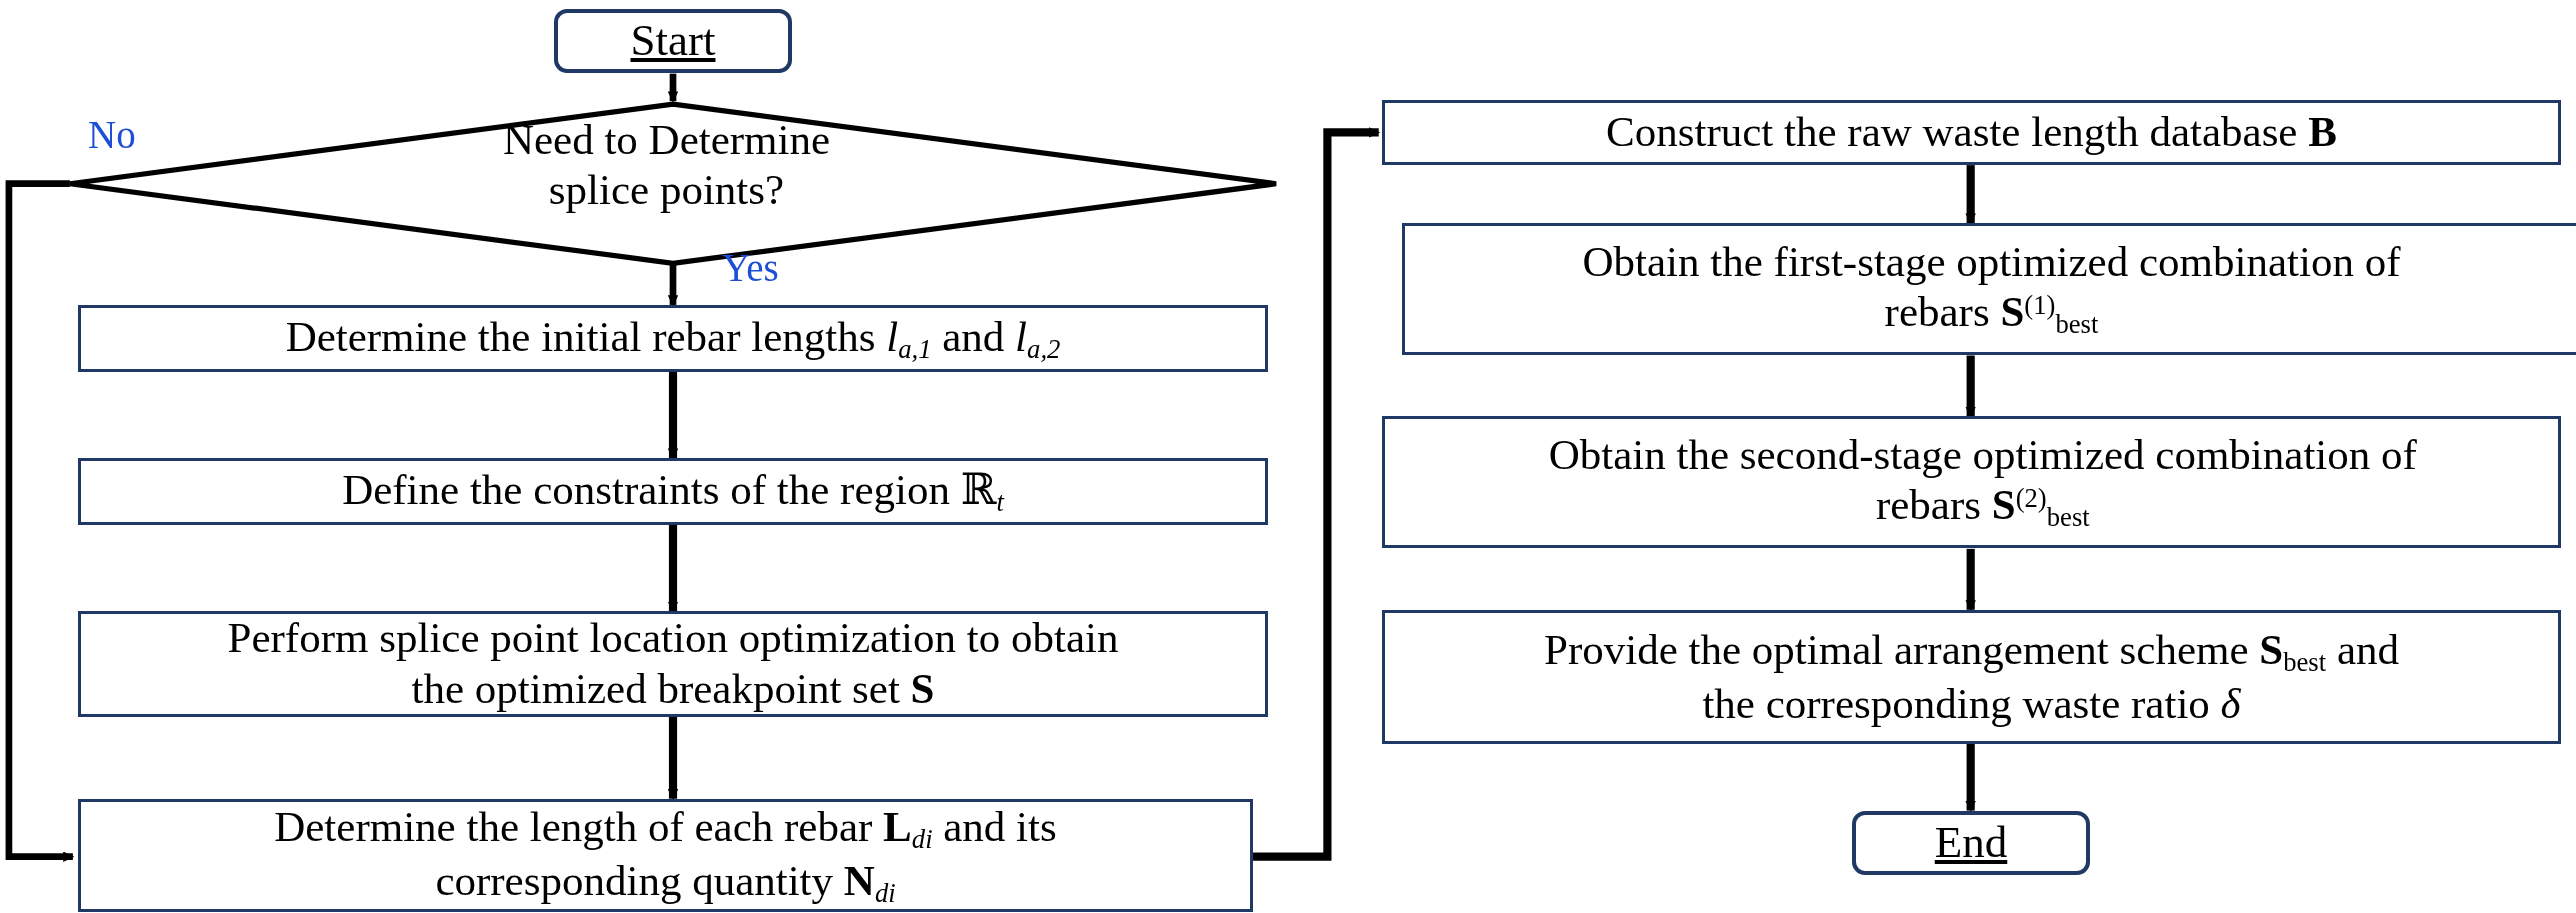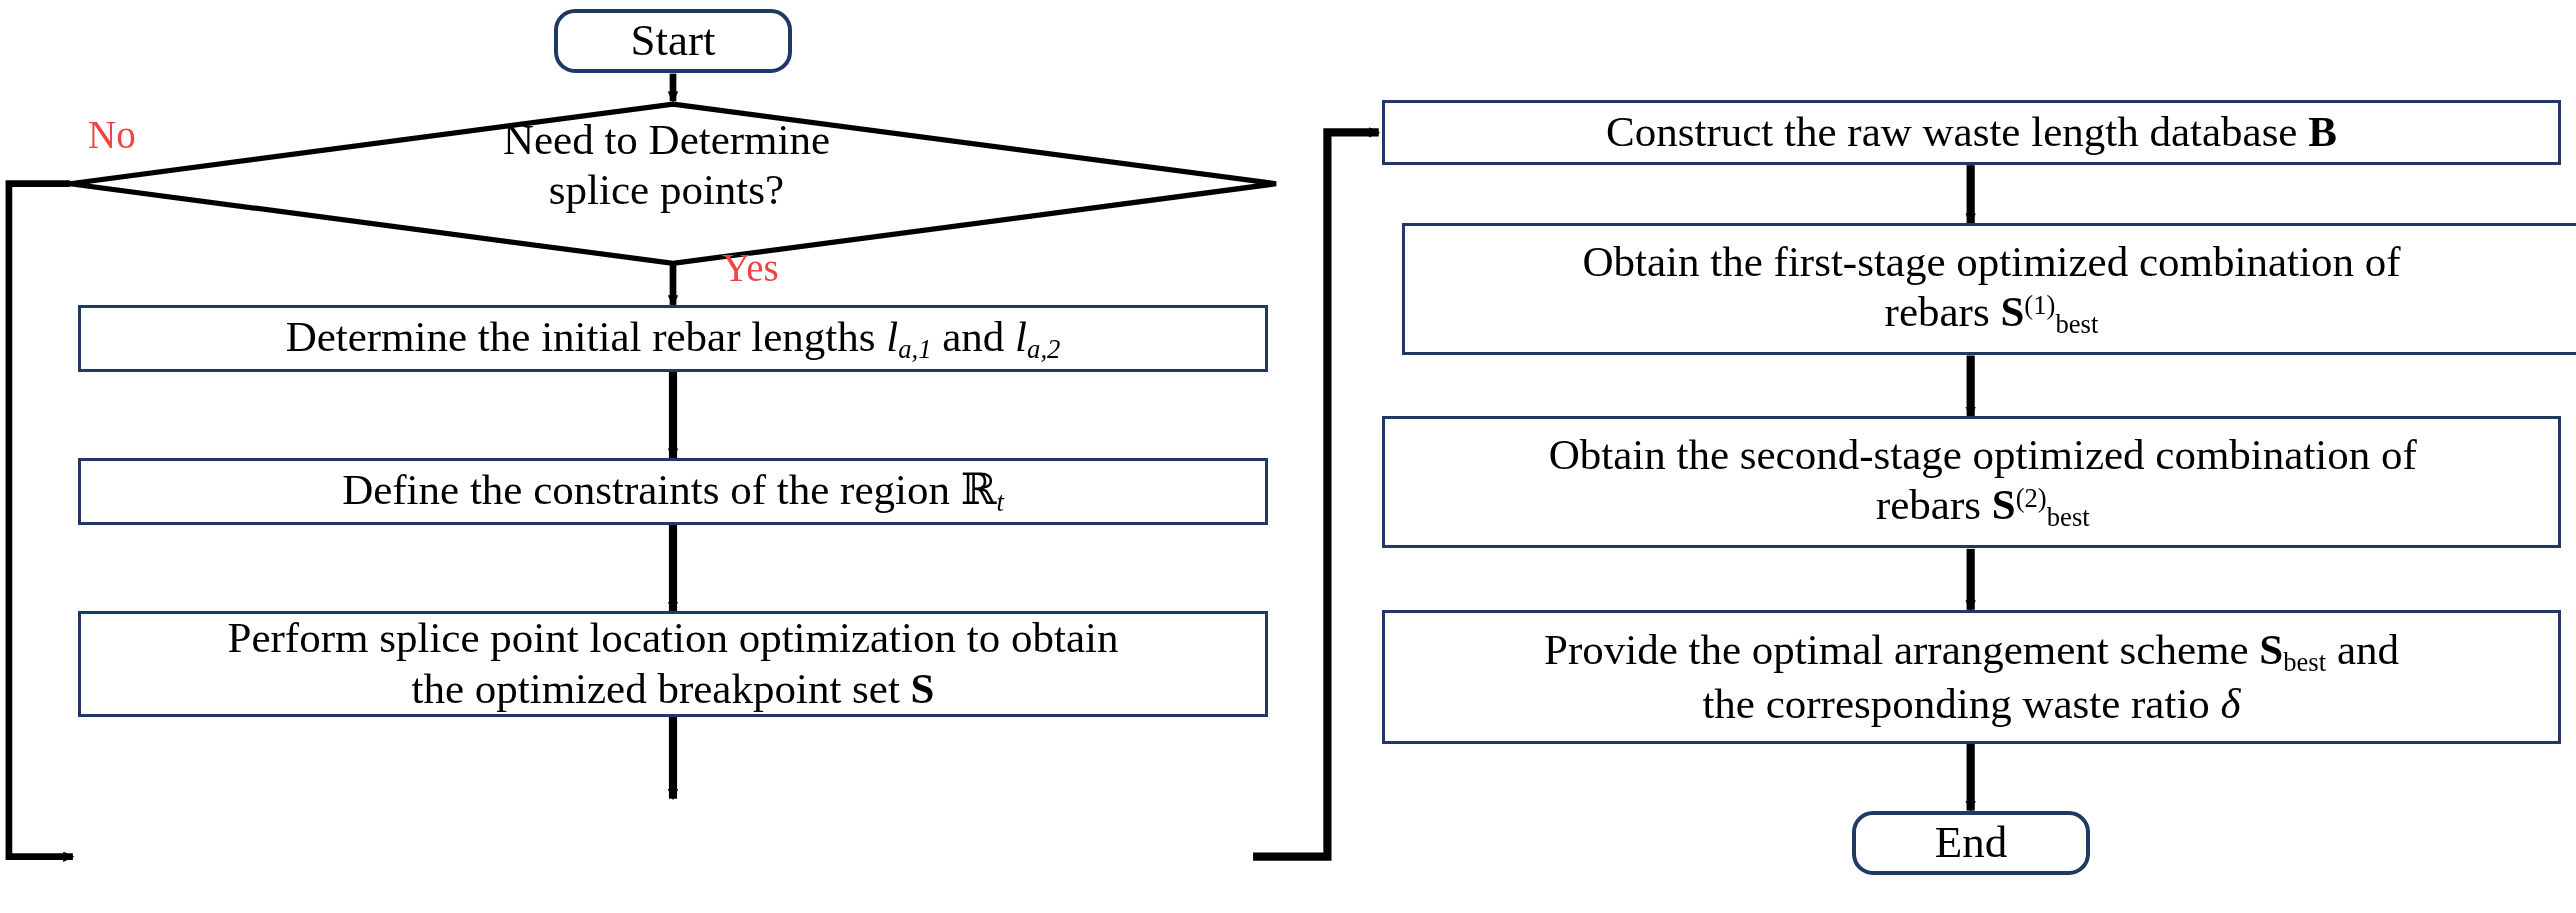--- a/index.html
+++ b/index.html
@@ -32,35 +32,36 @@
     border: 3.7px solid #1F3864;
     display: flex;
     align-items: center;
     justify-content: center;
     text-align: center;
     color: #000000;
     line-height: 1.18;
     padding: 3px 10.4px;
   }
   .node.terminal {
-    border-radius: 21px;
+    border-radius: 13px;
     border-width: 4.5px;
+    text-decoration: underline;
   }
   .node-text {
     display: block;
     width: 100%;
     font-size: 43px;
     white-space: normal;
   }
   .t-start  { font-size: 45px; }
   .t-end    { font-size: 45px; }
   .edge-label {
     position: absolute;
     font-size: 39px;
-    color: #ef4444;
+    color: #1d4ed8;
     white-space: nowrap;
   }
   .diamond-text {
     position: absolute;
     text-align: center;
     font-size: 43px;
     color: #000000;
     line-height: 1.16;
     white-space: nowrap;
   }
@@ -132,20 +133,26 @@
       <span>the optimized breakpoint set </span><b class="bv">S</b>
     </span>
   </div>
 
   <div class="node" style="left:78px; top:458px; width:1190px; height:67px;">
     <span class="node-text">
       <span>Define the constraints of the region </span><span class="bb">ℝ</span><sub>t</sub>
     </span>
   </div>
 
+  <div class="node" style="left:78px; top:799px; width:1175px; height:113px;">
+    <span class="node-text">
+      <span>Determine the length of each rebar </span><b class="bv">L</b><sub>di</sub><span> and its</span><br>
+      <span>corresponding quantity </span><b class="bv">N</b><sub>di</sub>
+    </span>
+  </div>
 
   <div class="node" style="left:1382px; top:100px; width:1179px; height:65px;">
     <span class="node-text">
       <span>Construct the raw waste length database </span><b class="bv">B</b>
     </span>
   </div>
 
   <div class="node" style="left:1382px; top:223px; width:1179px; height:132px;margin-left:20px;">
     <span class="node-text">
       <span>Obtain the first-stage optimized combination of</span><br>

